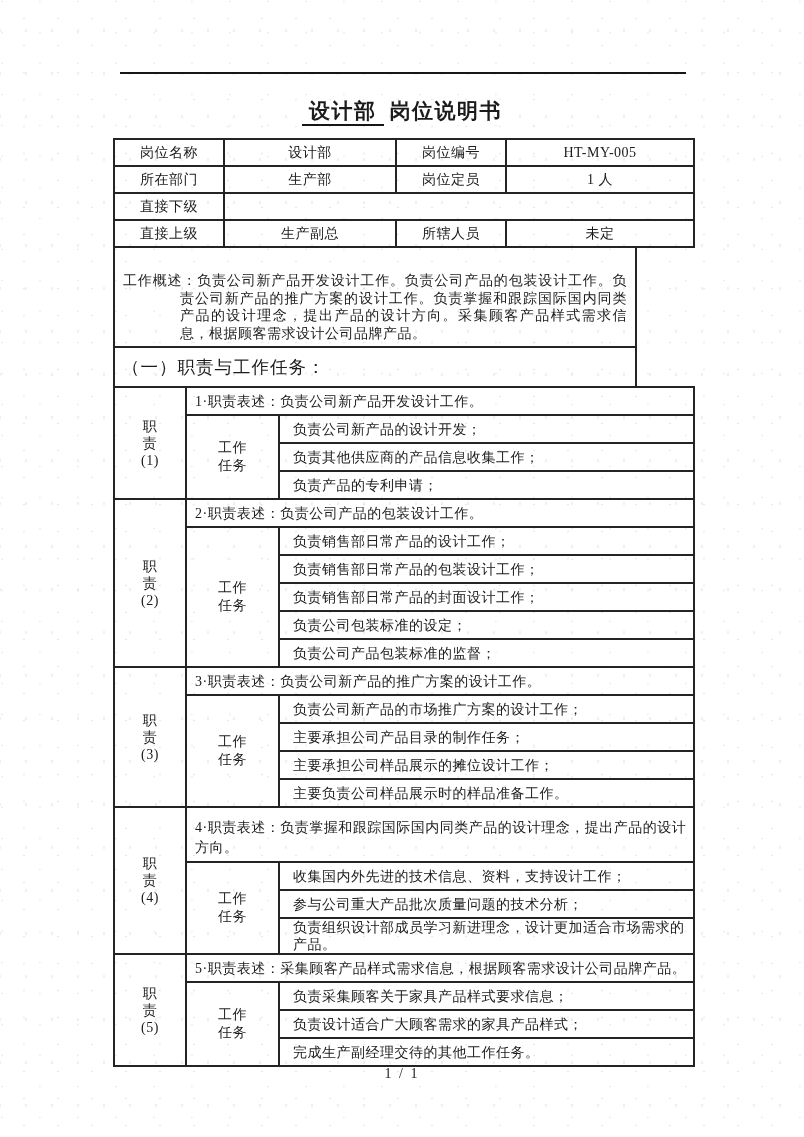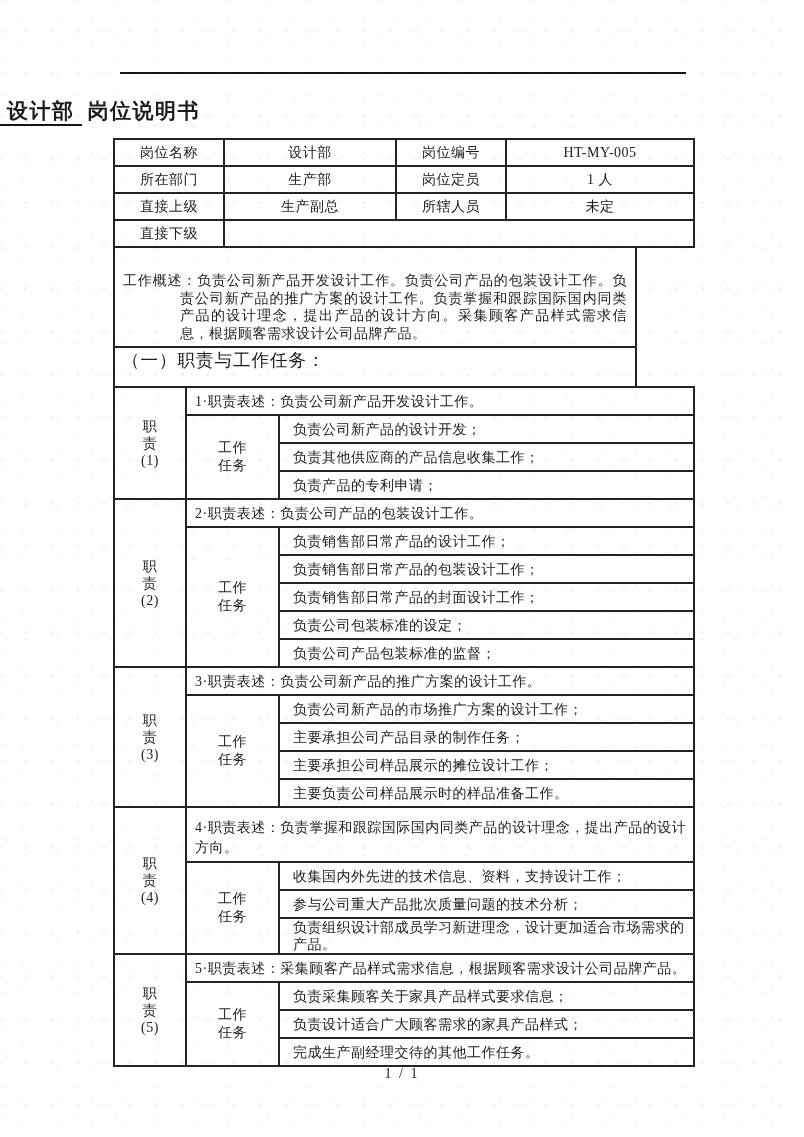--- a/index.html
+++ b/index.html
@@ -18,21 +18,21 @@
     font-family:"Liberation Serif","DejaVu Serif",serif;
     color:#1b1b1b;
     overflow:hidden;
   }
   .top-rule {
     position:absolute; left:120px; top:72px;
     width:566px; height:2px; background:#161616;
   }
   .doc-title {
     position:absolute; top:97px; left:0; width:100%;
-    text-align:left; font-size:21px; font-weight:600;
+    text-align:center; font-size:21px; font-weight:600;
     letter-spacing:1.5px; white-space:nowrap;
   }
   .doc-title .underlined {
     border-bottom:2px solid #161616;
     padding:0 7px 1px 7px;
   }
   .doc-title .rest { margin-left:6px; }
 
   .content { position:absolute; left:113px; top:138px; width:524px; }
 
@@ -50,21 +50,21 @@
   .overview-box {
     border-left:2px solid #242424; border-right:2px solid #242424;
     padding:3px 8px 4px 8px;
     font-size:14px; line-height:17.5px; letter-spacing:0.5px;
   }
   .overview-text { padding-left:57px; text-indent:-57px; text-align:justify;margin-top:21px; }
 
   
   .heading-box {
     border:2px solid #242424; border-bottom:none;
-    height:38px; display:flex; 
+    height:38px; display:flex; align-items:center;
     font-size:17.5px; letter-spacing:1px; padding-left:7px;
   }
 
   
   .main-table .side-cell { text-align:center; padding:0; line-height:17px; }
   .main-table .side-cell .ln { display:block; }
   .main-table .statement-cell { height:26px; padding-left:8px; line-height:17px; }
   .main-table .task-label-cell { text-align:center; padding:4px; line-height:18px; }
   .main-table .task-label-cell .ln { display:block; }
   .main-table .task-cell { height:26px; padding-left:13px; line-height:17px; }
@@ -101,28 +101,28 @@
         <td>岗位编号</td>
         <td>HT-MY-005</td>
       </tr>
       <tr>
         <td>所在部门</td>
         <td>生产部</td>
         <td>岗位定员</td>
         <td>1 人</td>
       </tr>
       <tr>
+        <td>直接下级</td>
+        <td colspan="3"></td>
+      </tr>
+      <tr>
         <td>直接上级</td>
         <td>生产副总</td>
         <td>所辖人员</td>
         <td>未定</td>
-      </tr>
-      <tr>
-        <td>直接下级</td>
-        <td colspan="3"></td>
       </tr>
     </tbody>
       </table>
 
     <div class="overview-box">
       <div class="overview-text">
         <span>工作概述：</span><span>负责公司新产品开发设计工作。负责公司产品的包装设计工作。负责公司新产品的推广方案的设计工作。负责掌握和跟踪国际国内同类产品的设计理念，提出产品的设计方向。采集顾客产品样式需求信息，根据顾客需求设计公司品牌产品。</span>
       </div>
     </div>
 

